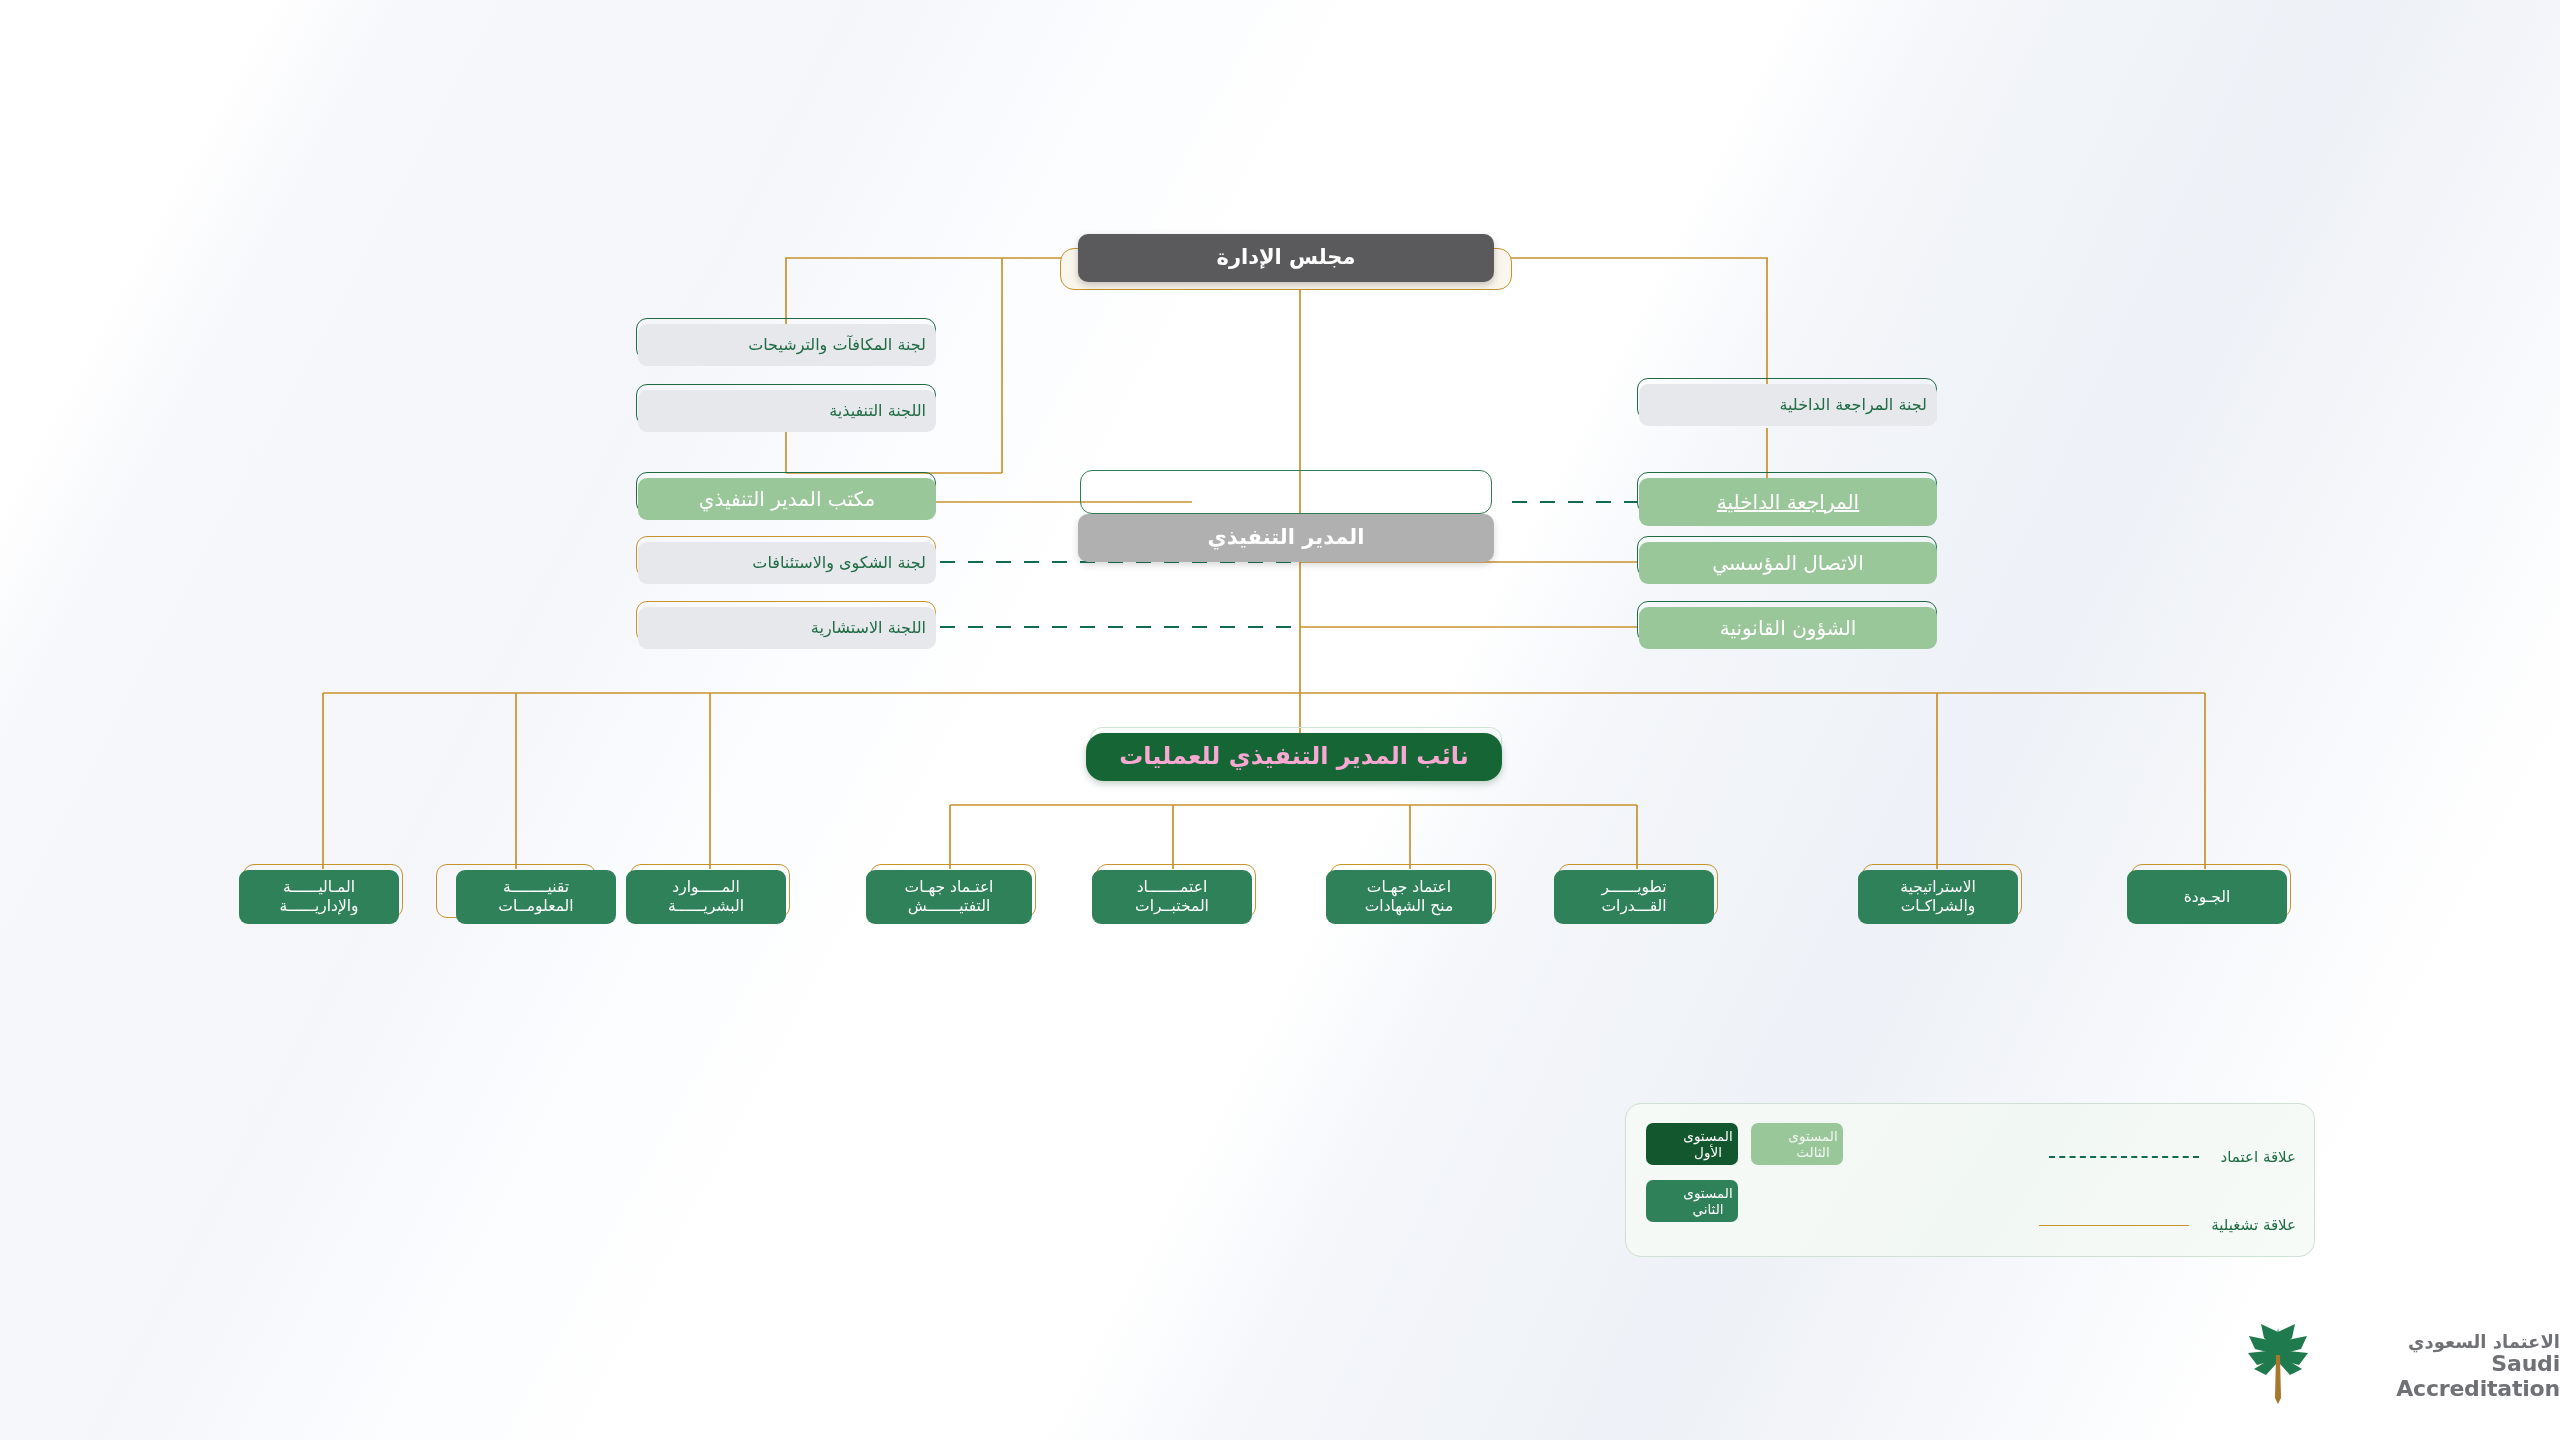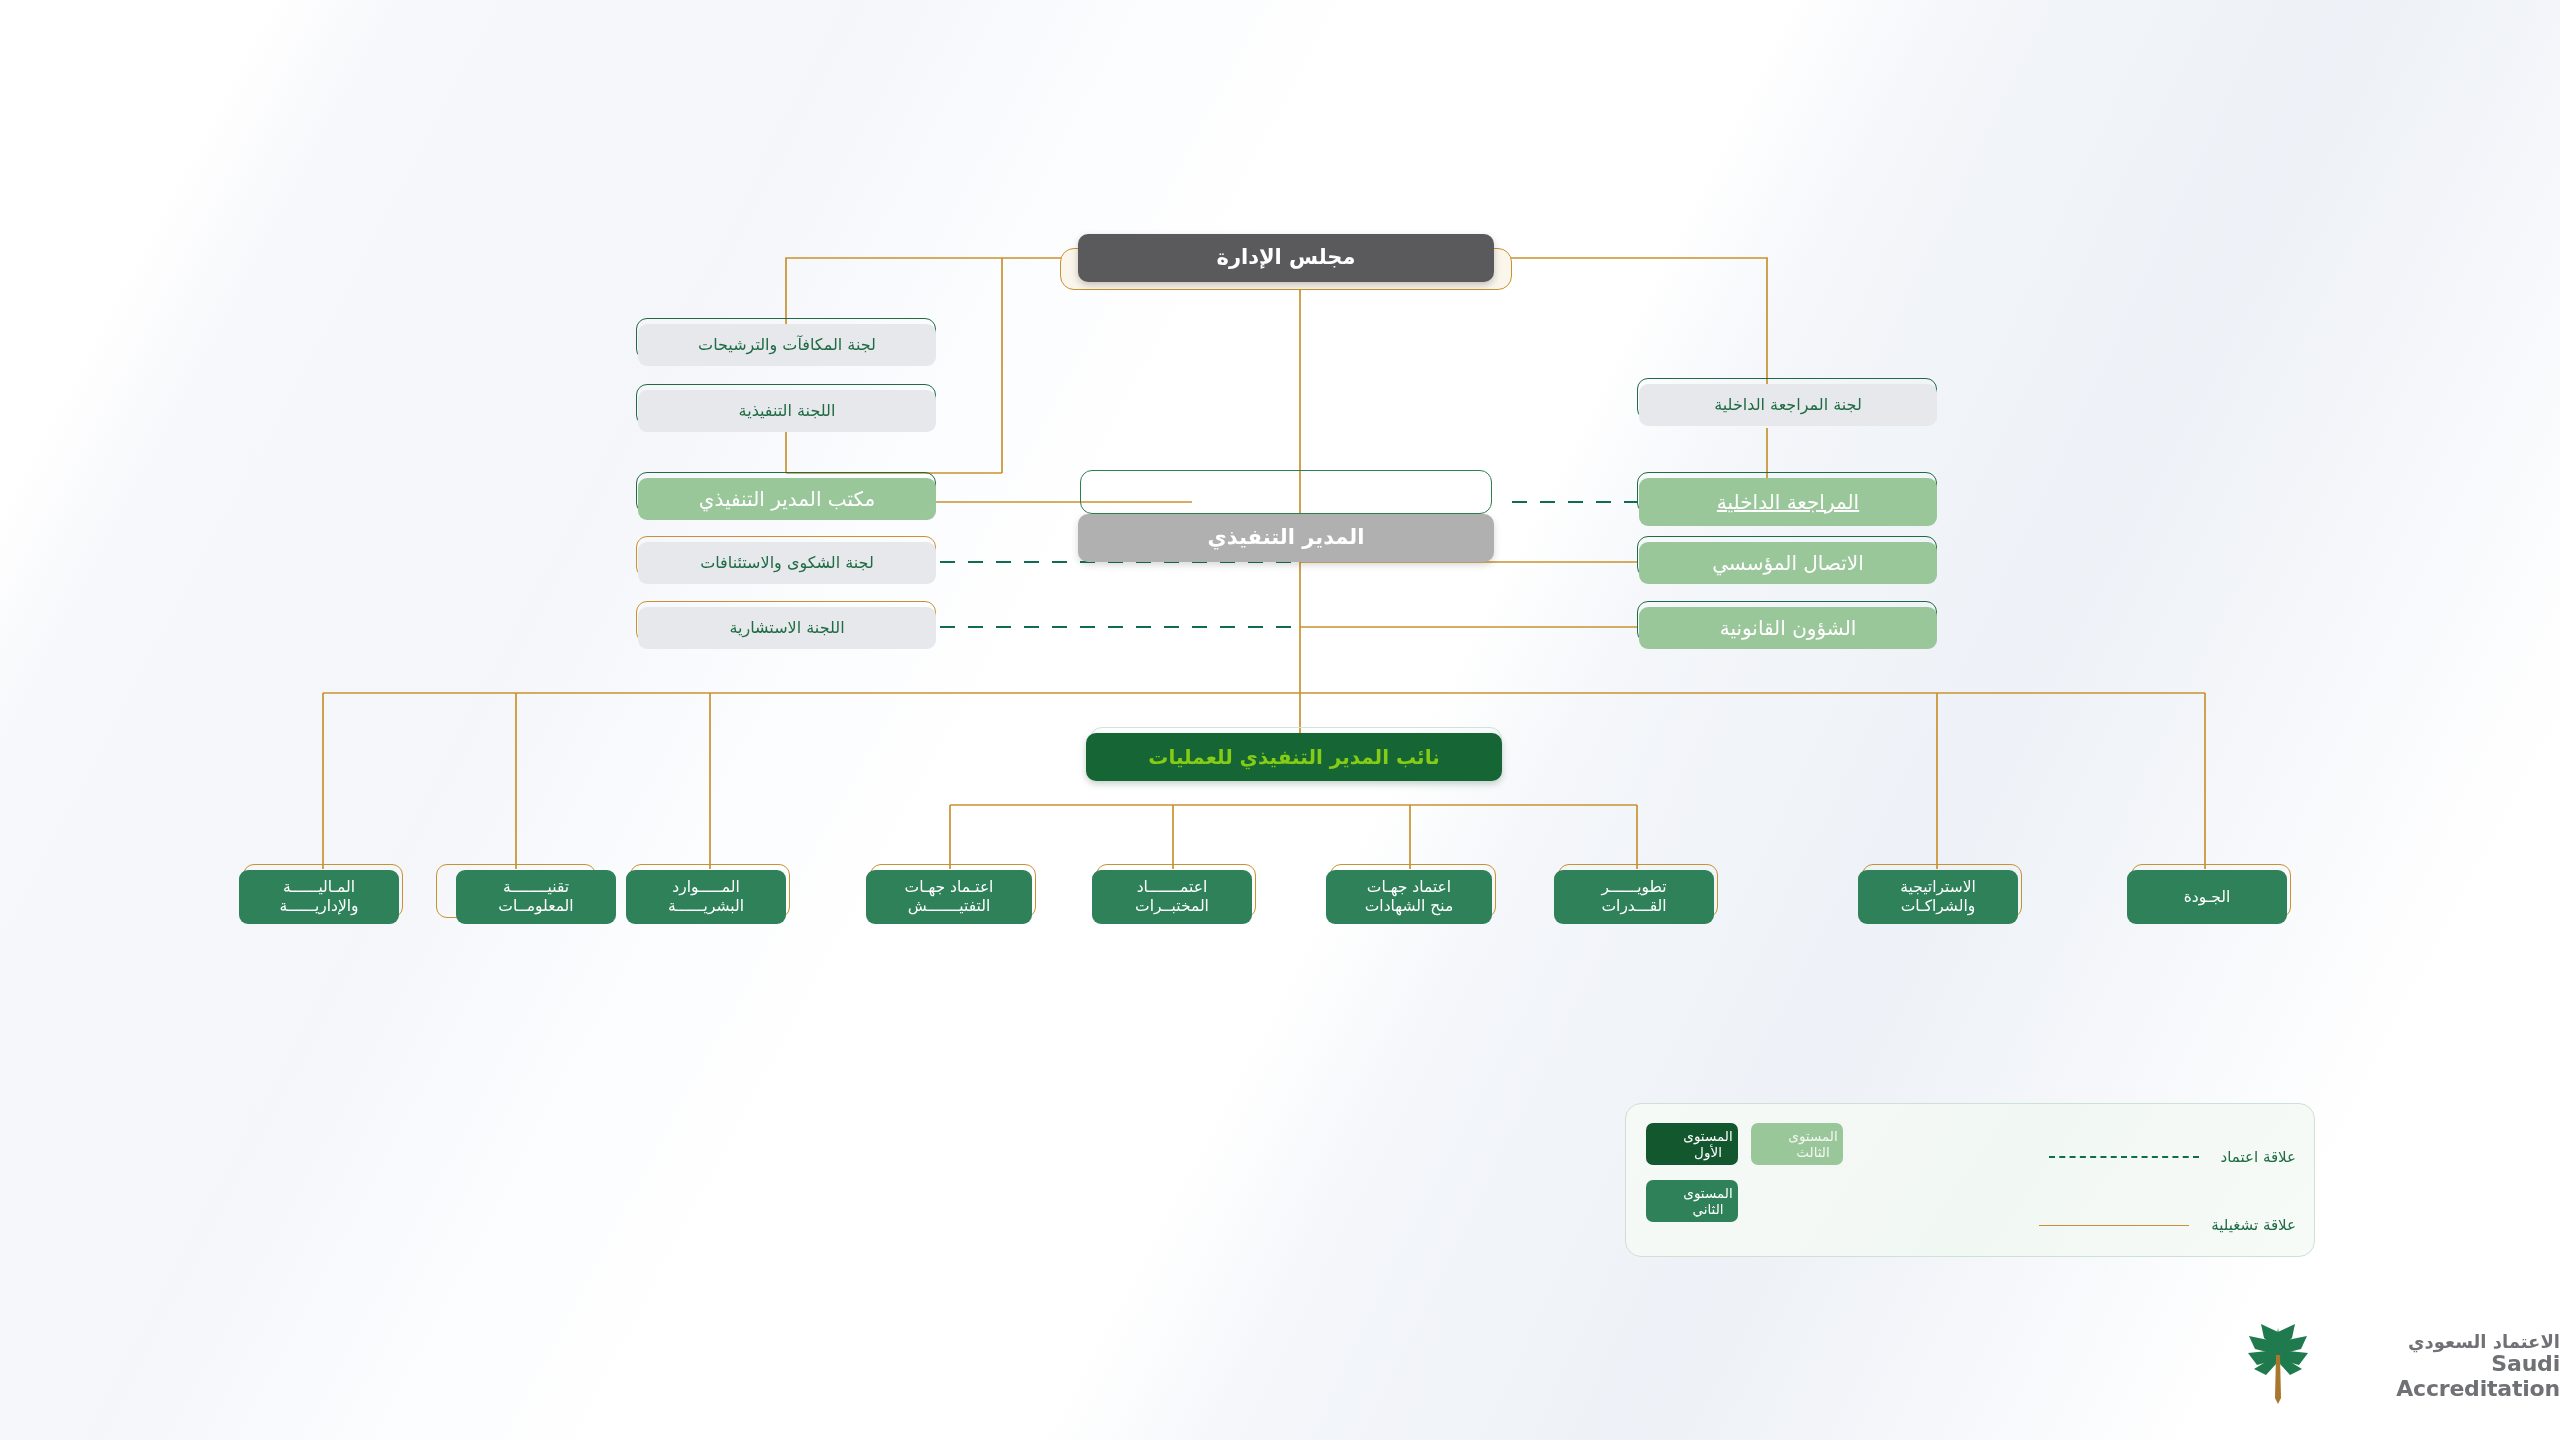--- a/index.html
+++ b/index.html
@@ -49,26 +49,26 @@
            border-radius:10px;box-shadow:0 3px 7px rgba(40,40,45,.25);}
   .board-ghost{position:absolute;box-sizing:border-box;border:1.6px solid #c8922e;
                border-radius:14px;background:#fbf6ec;z-index:1;}
 
   
   .n-ceo{background:#b0b0b0;color:#ffffff;font-weight:bold;font-size:21px;
          border-radius:10px;box-shadow:0 3px 7px rgba(60,60,65,.20);margin-top:36px;}
   .ceo-ghost{border:1.4px solid #2f7d52;border-radius:12px;}
 
   
-  .n-deputy{background:#166534;color:#84cc16;font-weight:bold;font-size:20px;
-            border-radius:10px;box-shadow:0 3px 7px rgba(20,70,40,.25);}
+  .n-deputy{background:#166534;color:#f9a8d4;font-weight:bold;font-size:24px;
+            border-radius:18px;box-shadow:0 3px 7px rgba(20,70,40,.25);}
   .deputy-ghost{border:1.4px solid #cfe3d6;border-radius:12px;}
 
   
-  .n-comm{background:#e6e8ec;color:#1f6b43;font-size:16px;border-radius:9px;}
+  .n-comm{background:#e6e8ec;color:#1f6b43;font-size:16px;border-radius:9px;text-align:right;}
   .comm-ghost-green{border:1.5px solid #1f6b43;border-radius:11px;}
   .comm-ghost-gold{border:1.5px solid #c8922e;border-radius:11px;}
 
   
   .n-l3{background:#9ac79a;color:#ffffff;font-size:20px;border-radius:9px;}
   .l3-ghost{border:1.5px solid #1f6b43;border-radius:11px;}
 
   
   .n-l2{background:#2e8159;color:#ffffff;font-size:15.5px;border-radius:9px;}
   .l2-ghost{border:1.5px solid #c8922e;border-radius:11px;}

